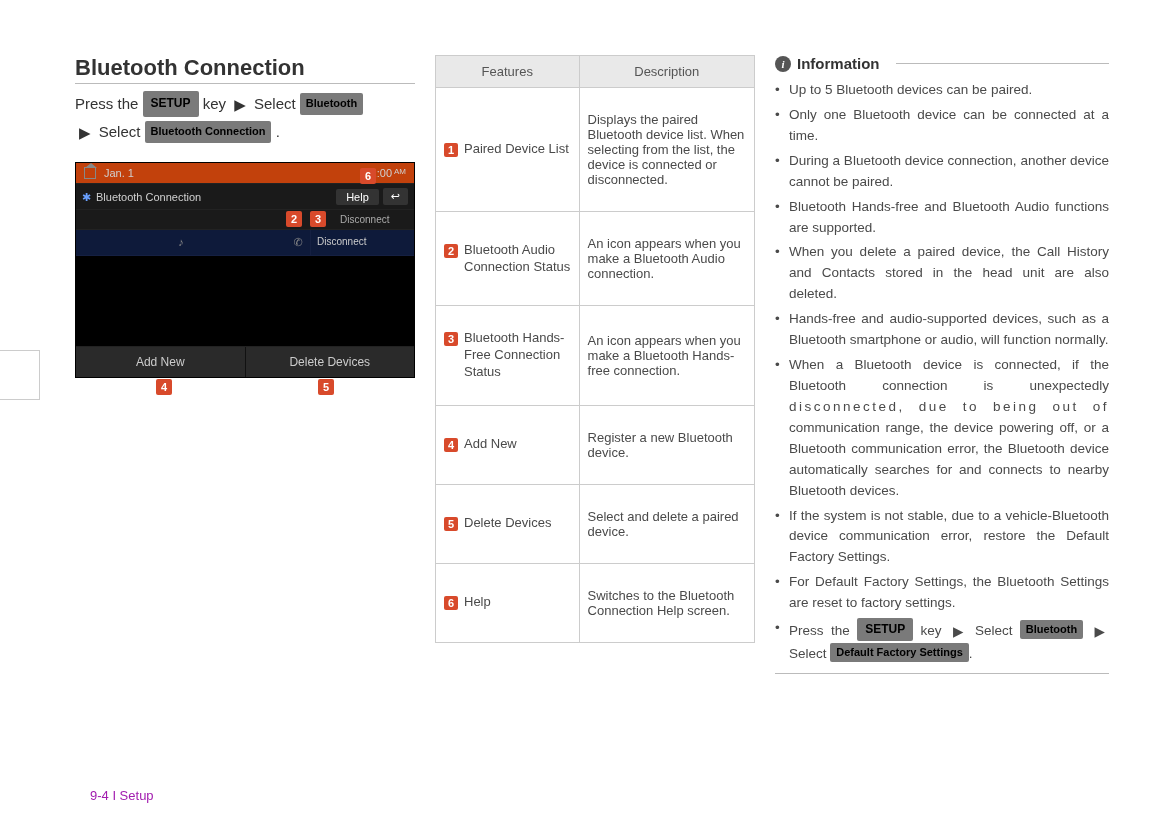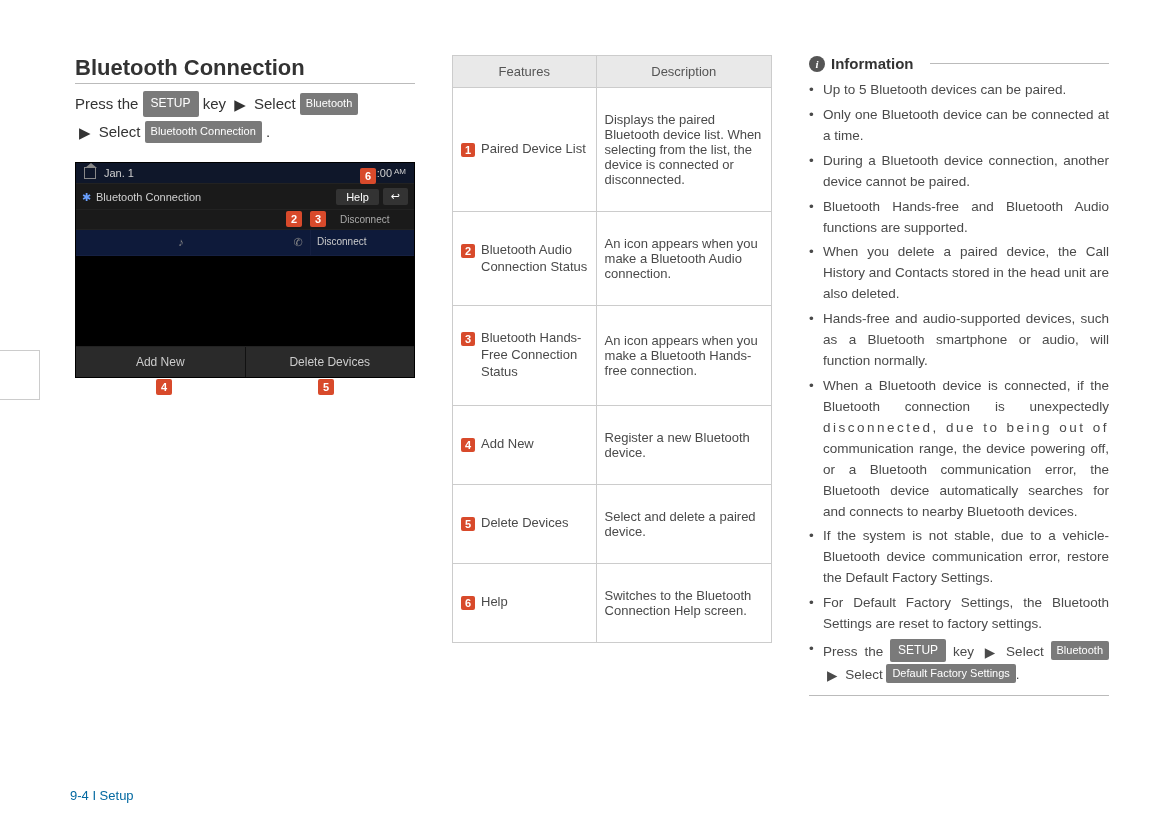--- a/index.html
+++ b/index.html
@@ -22,64 +22,65 @@
       border-bottom: 1px solid #ccc;
       background: #fff;
     }
     .page {
       position: absolute;
       top: 55px;
       left: 75px;
       right: 55px;
       bottom: 30px;
       display: flex;
-      gap: 37px;
+      gap: 20px;
     }
     .col { flex: 1; min-width: 0; }
     .col1 { flex: 0 0 340px; }
     .col2 { flex: 0 0 320px; }
     .col3 { flex: 1; }
 
     .section-title {
       font-size: 22px;
       font-weight: bold;
       color: #333;
       border-bottom: 1px solid #bbb;
       padding-bottom: 2px;
       margin-bottom: 6px;
     }
     .instr { font-size: 15px; line-height: 1.8; color: #333; }
     .btn-label {
       display: inline-block;
       background: #7a7a7a;
-      color: #ffffff;
+      color: #000000;
       font-size: 12px;
       padding: 2px 8px;
       border-radius: 2px;
       vertical-align: 2px;
+      font-weight: bold;
     }
     .btn-label.small { font-size: 11px; padding: 1px 6px; }
     .tri { display: inline-block; margin: 0 4px; vertical-align: -1px; }
 
     
     .screenshot {
       margin-top: 16px;
       width: 340px;
       background: #000;
       border: 1px solid #000;
       position: relative;
       font-size: 11px;
       color: #d0d0d0;
     }
     .statusbar {
       display: flex;
       align-items: center;
       padding: 4px 8px;
       gap: 8px;
-      background: #0f172a;
+      background: #c2410c;
       border-bottom: 1px solid #222;
     }
     .statusbar .home-icon { width:12px; height:12px; border:1px solid #888; position:relative; }
     .statusbar .home-icon::before { content:""; position:absolute; top:-5px; left:0; border-left:6px solid transparent; border-right:6px solid transparent; border-bottom:5px solid #888; }
     .statusbar .date { flex:1; }
     .titlebar {
       display:flex; align-items:center; justify-content:space-between;
       background:#1a1a1a; padding:4px 6px; border-bottom:1px solid #222;
       position: relative;
     }
@@ -171,22 +172,22 @@
       margin-bottom:4px;
       text-align: justify;
     }
     ul.info-list li::before {
       content:"•"; position:absolute; left:0; color:#4a4a4a;
     }
     .info-bottom-rule { border-top:1px solid #bbb; margin-top:8px; }
     .spaced { letter-spacing: 2.5px; }
 
     .page-footer {
-      position:absolute; bottom:15px; left:70px;
-      font-size:13px; color:#0369a1;
+      position:absolute; bottom:15px; left:90px;
+      font-size:13px; color:#a21caf;
     }
   </style>
 </head>
 <body>
 
 <div class="tab-indent"></div>
 
 <div class="page">
 
   <div class="col col1">

